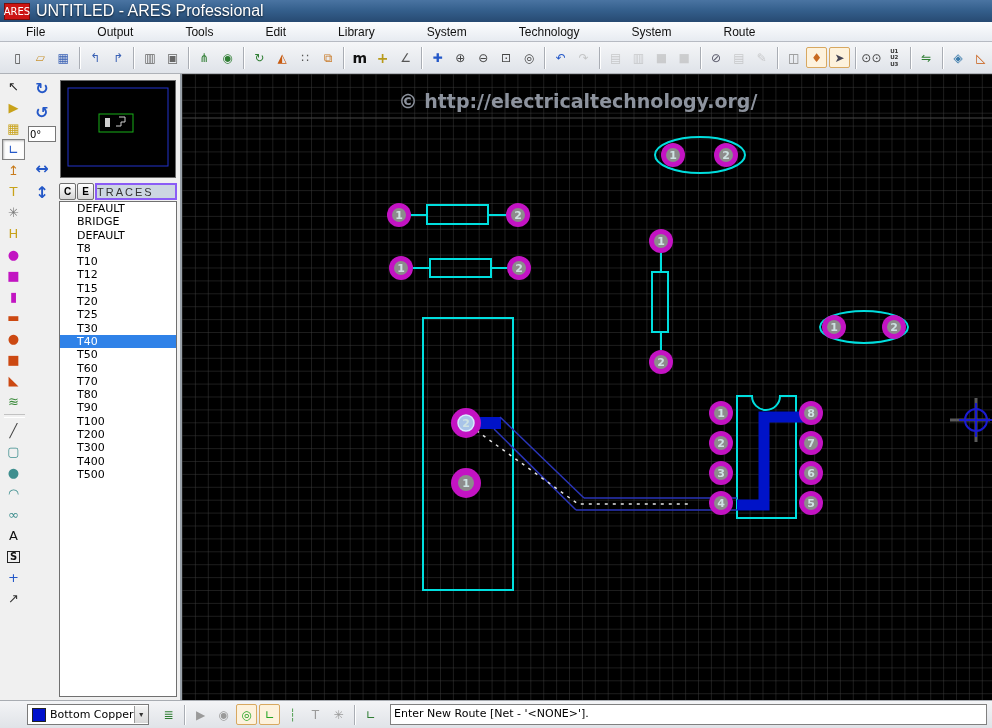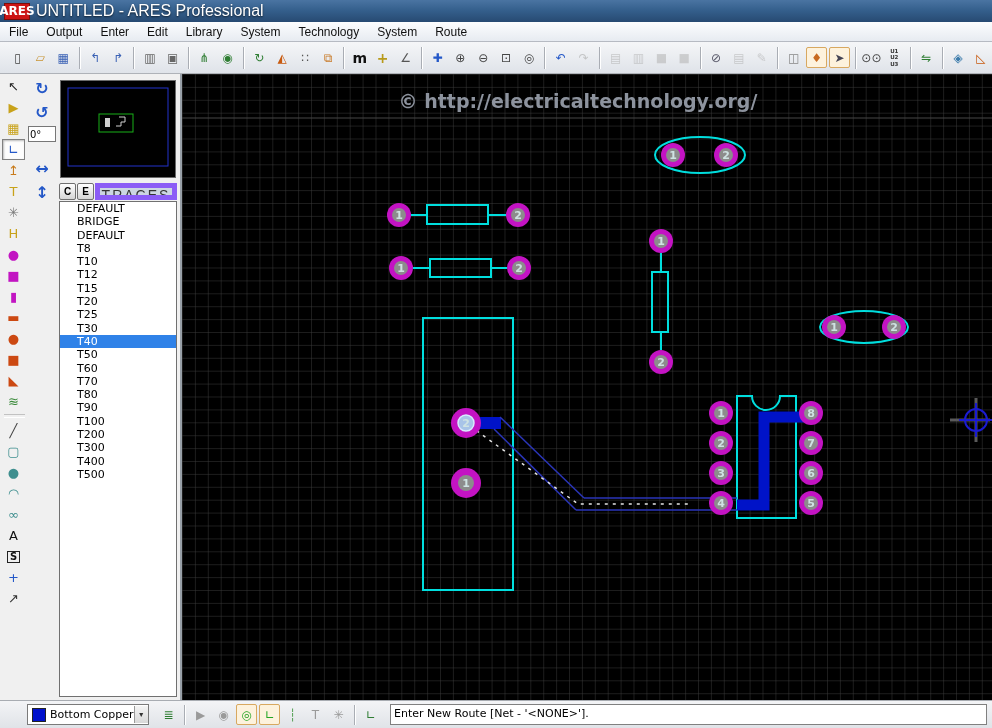--- a/index.html
+++ b/index.html
@@ -3,28 +3,28 @@
 <meta charset="utf-8">
 <style>
   html,body{margin:0;padding:0}
   body{width:992px;height:728px;overflow:hidden;position:relative;
        font-family:"Liberation Sans",sans-serif;background:#f0f0f0;font-size:12px}
   
   #titlebar{position:absolute;top:0;left:0;right:0;height:22px;
     background:linear-gradient(180deg,#4a74a2 0%,#35608d 45%,#274a72 100%);
     display:flex;align-items:center;gap:6px;padding-left:4px;box-sizing:border-box}
   .appicon{width:24px;height:15px;background:#cc1414;border:1px solid #7a0d0d;color:#fff;
-    font-size:12px;font-weight:bold;display:flex;align-items:center;justify-content:center;
+    font-size:10px;font-weight:normal;display:flex;align-items:center;justify-content:center;
     font-family:"DejaVu Sans",sans-serif;letter-spacing:0}
   #titlebar .title{color:#fff;text-shadow:0 1px 2px rgba(0,0,0,.7);font-size:16px}
   
   #menubar{position:absolute;top:22px;left:0;right:0;height:20px;
     background:linear-gradient(#fcfdfe,#e7ebf1);border-bottom:1px solid #b6bac2;
     display:flex;align-items:center;box-sizing:border-box}
-  .menu-item{padding:2px 9px;color:#111;cursor:default}
+  .menu-item{padding:2px 26px;color:#111;cursor:default}
   
   #toolbar{position:absolute;top:42px;left:0;right:0;height:32px;
     background:linear-gradient(#f5f6f8,#dfe3e9);border-bottom:1px solid #aeb2b8;
     display:flex;align-items:center;padding-left:6px;box-sizing:border-box}
   .tb-btn{width:21px;height:21px;padding:0;margin:0 1px;background:transparent;
     border:1px solid transparent;border-radius:2px;display:flex;align-items:center;
     justify-content:center;cursor:default}
   .tb-btn.active{background:#fdf2dd;border-color:#d8a860}
   .tb-btn.disabled{opacity:.6}
   .tb-btn .g{font-size:12px;line-height:1;font-family:"DejaVu Sans",sans-serif}
@@ -50,22 +50,22 @@
   .rot-gap{height:12px}
   
   #panel{position:absolute;top:74px;bottom:28px;left:56px;width:126px;box-sizing:border-box;
     background:#f0f0f0;border-right:2px solid #98a0a8;display:flex;flex-direction:column}
   #preview{margin:6px 4px 2px 4px;height:96px;background:#000;border:1px solid #6a6a6a;
     flex:none}
   #selrow{display:flex;margin:3px 3px 0 3px;height:17px;gap:1px;flex:none}
   .ce-btn{width:17px;height:17px;padding:0;font-size:10px;font-weight:bold;
     background:linear-gradient(#ffffff,#d6d6d6);border:1px solid #707070;border-radius:2px;
     cursor:default}
-  .selhdr{flex:1;background:#ccd6e2;border:5px solid #8b5cf6;font-size:14px;letter-spacing:2px;
-    color:#333;text-align:center;line-height:15px;overflow:hidden}
+  .selhdr{flex:1;background:#ccd6e2;border:2px solid #8b5cf6;font-size:11px;letter-spacing:2px;
+    color:#333;line-height:15px;overflow:hidden}
   #tracelist{flex:1;margin:1px 3px 3px 3px;background:#fff;border:1px solid #707070;
     overflow:hidden;font-size:11px;font-family:"DejaVu Sans",sans-serif}
   .list-item{height:13.3px;line-height:13.4px;padding-left:17px;color:#000;cursor:default;
     white-space:nowrap}
   .list-item.sel{background:#2f82e8;color:#fff}
   
   #canvas{position:absolute;left:182px;top:74px;width:810px;height:626px;background:#000;
     overflow:hidden}
   
   #statusbar{position:absolute;left:0;right:0;bottom:0;height:28px;
@@ -87,21 +87,21 @@
 <body>
 
 <div id="titlebar">
   <div class="appicon">ARES</div>
   <div class="title">UNTITLED - ARES Professional</div>
 </div>
 
 <div id="menubar">
     <div class="menu-item">File</div>
     <div class="menu-item">Output</div>
-    <div class="menu-item">Enter</div>
+    <div class="menu-item">Tools</div>
     <div class="menu-item">Edit</div>
     <div class="menu-item">Library</div>
     <div class="menu-item">System</div>
     <div class="menu-item">Technology</div>
     <div class="menu-item">System</div>
     <div class="menu-item">Route</div>
   </div>
 
 <div id="toolbar">
     <button class="tb-btn">

